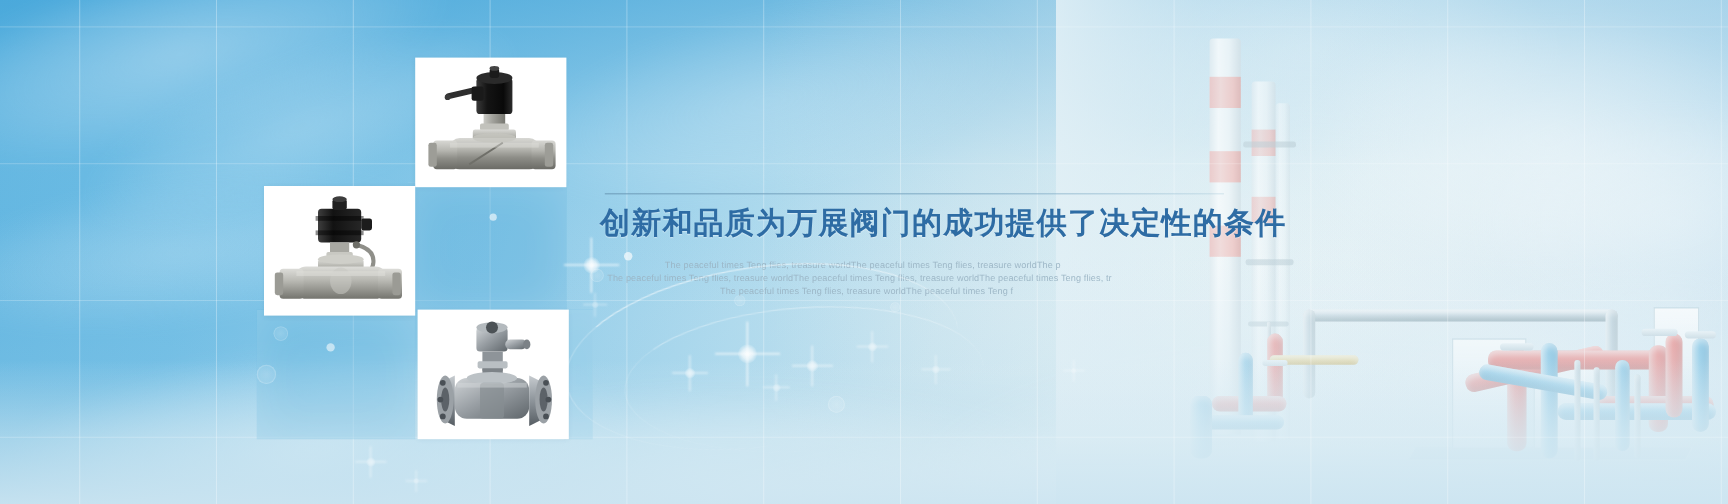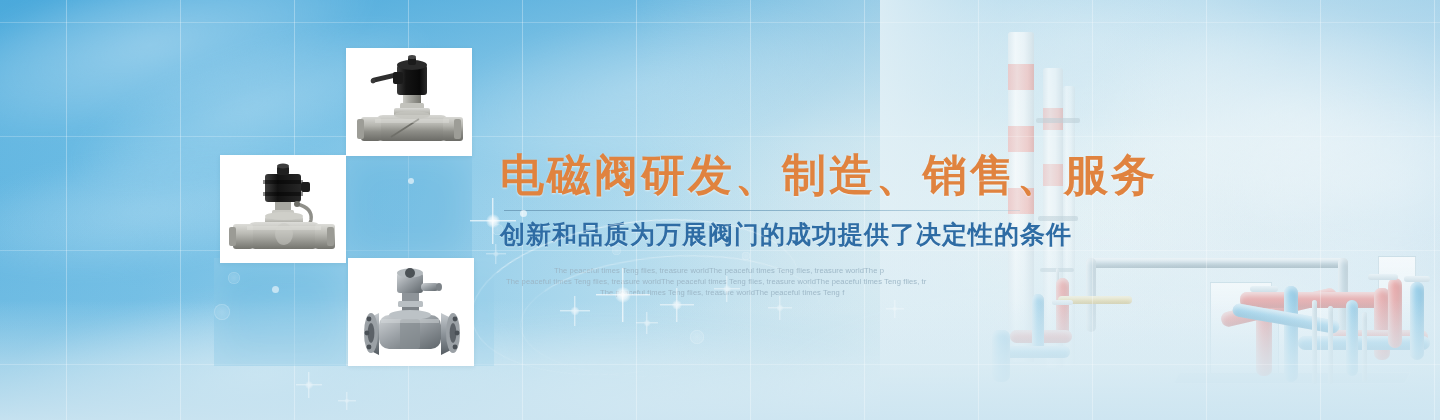--- a/index.html
+++ b/index.html
@@ -454,21 +454,20 @@
       <circle cx="102" cy="70" r="2.4" fill="#4a5056"></circle>
       <circle cx="100" cy="84" r="2.4" fill="#4a5056"></circle>
 
       <ellipse cx="55" cy="52" rx="21" ry="5" fill="#bcc2c6"></ellipse>
       <rect x="45" y="56" width="20" height="30" rx="3" fill="#868d92" opacity=".7"></rect>
       <rect x="26" y="56" width="58" height="4" fill="#d7dbde" opacity=".45"></rect>
     </svg>
   </div>
 
   <div class="copy">
-    <div class="headline">电磁阀研发、制造、销售、服务</div>
 
     <div class="rule"></div>
 
     <div class="subhead">创新和品质为万展阀门的成功提供了决定性的条件</div>
 
     <div class="blurb">
       <div class="l1">The peaceful times Teng flies, treasure worldThe peaceful times Teng flies, treasure worldThe p</div>
       <div class="l2">The peaceful times Teng flies, treasure worldThe peaceful times Teng flies, treasure worldThe peaceful times Teng flies, tr</div>
       <div class="l3">The peaceful times Teng flies, treasure worldThe peaceful times Teng f</div>
     </div>

